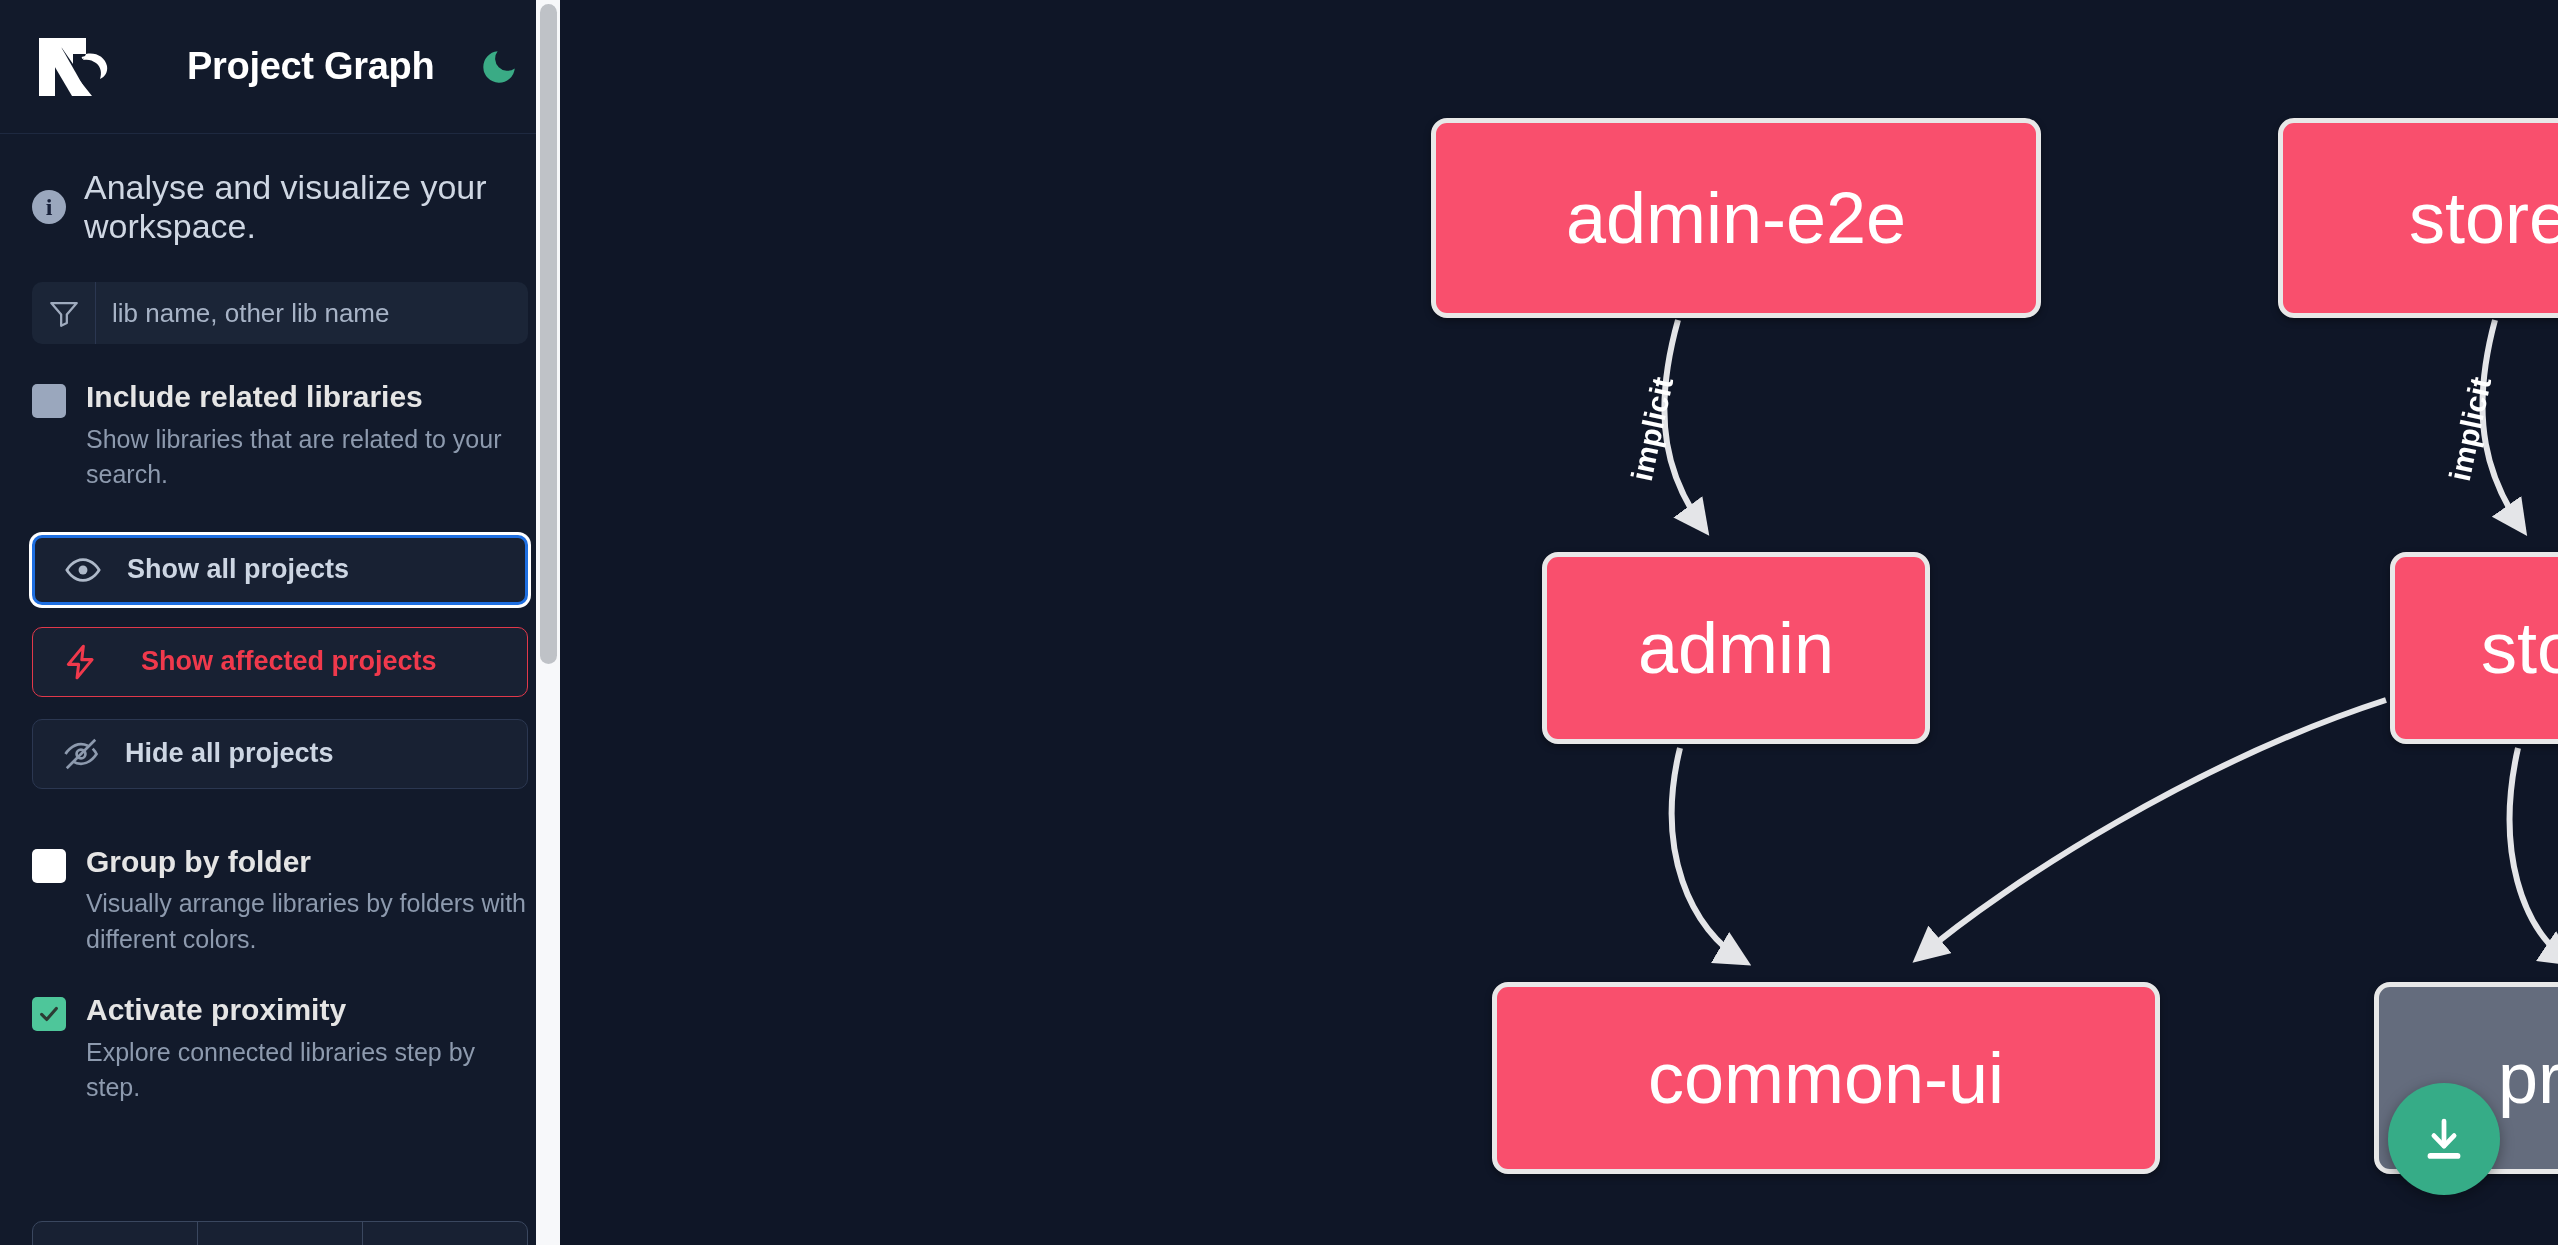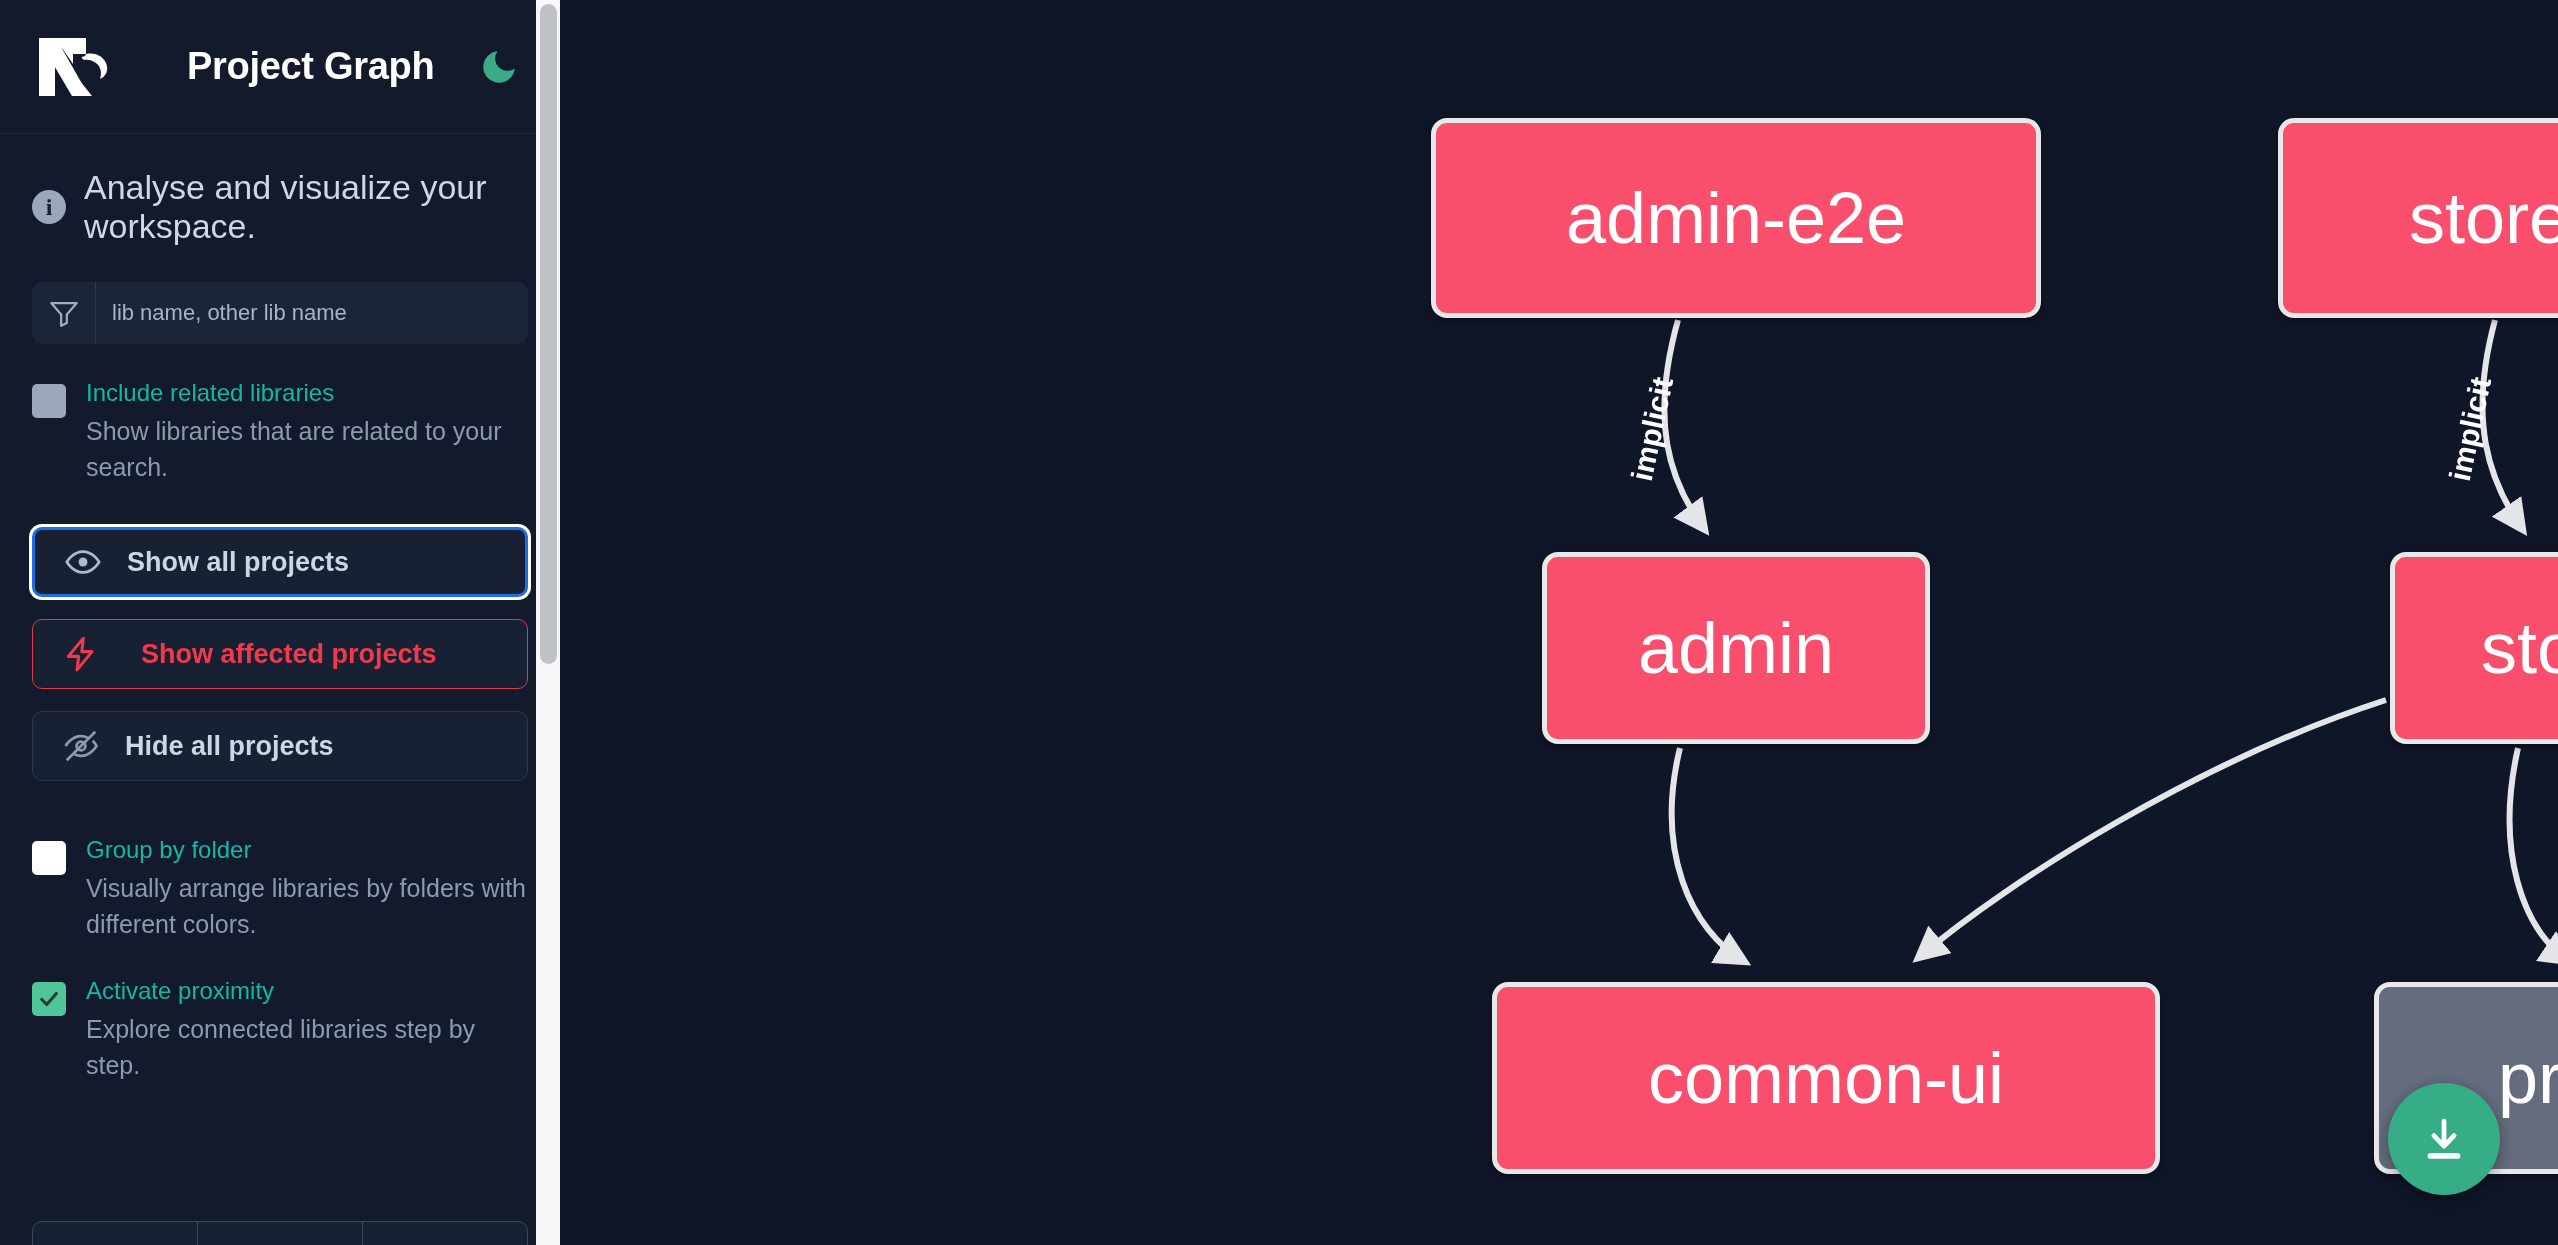--- a/index.html
+++ b/index.html
@@ -61,38 +61,38 @@
     overflow: hidden;
   }
   .filter-icon-cell {
     width: 64px; height: 62px; flex: 0 0 64px;
     display: flex; align-items: center; justify-content: center;
     border-right: 1px solid #2b3751;
   }
   .filter-input {
     flex: 1; height: 62px; border: 0; outline: 0;
     background: transparent;
-    color: #c6d0de; font-size: 22px;
+    color: #c6d0de; font-size: 26px;
     padding: 0 16px;
     font-family: "Liberation Sans", sans-serif;
   }
   .filter-input::placeholder { color: #a7b3c6; }
 
   .check-row { display: flex; padding: 34px 32px 0 32px; gap: 20px; }
   .cbox {
     width: 34px; height: 34px; flex: 0 0 34px; margin-top: 6px;
     border-radius: 5px; background: #9aa7bd;
     display: flex; align-items: center; justify-content: center;
     cursor: pointer;
   }
   .cbox.white { background: #ffffff; }
   .cbox.green { background: #4ec69a; }
   .cbox .tick { width: 22px; height: 22px; display: block; }
   .check-text { flex: 1; }
-  .check-label { font-size: 24px; font-weight: 400; color: #14b8a6; line-height: 1.25; }
+  .check-label { font-size: 30px; font-weight: 700; color: #e5e5e5; line-height: 1.25; }
   .check-desc  { font-size: 25px; color: #8d9aae; line-height: 1.42; margin-top: 6px; }
 
   .btn-stack { padding: 42px 32px 8px 32px; display: flex; flex-direction: column; gap: 22px; }
   .gbtn {
     position: relative;
     display: flex; align-items: center; gap: 24px;
     height: 70px; padding: 0 28px;
     border-radius: 10px;
     background: #182133;
     border: 1px solid #2b3751;

